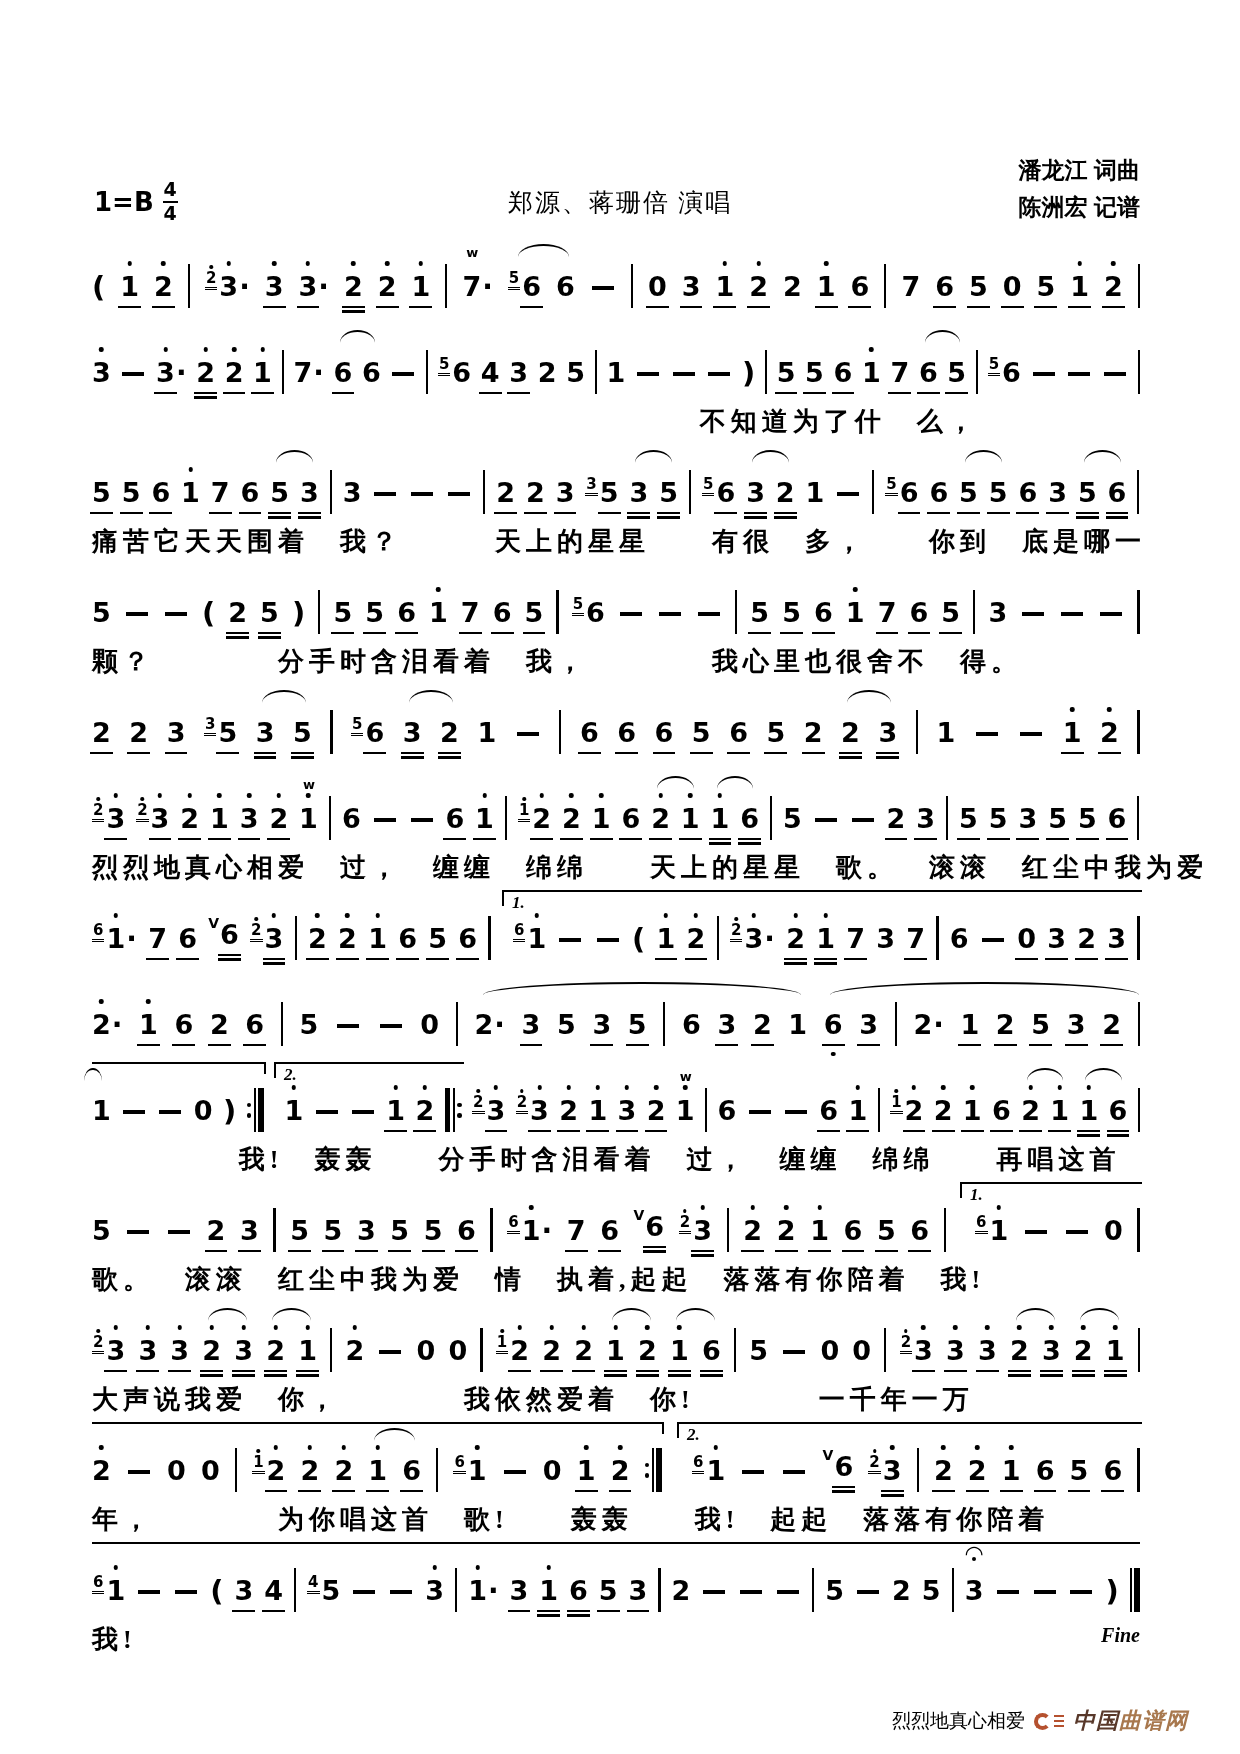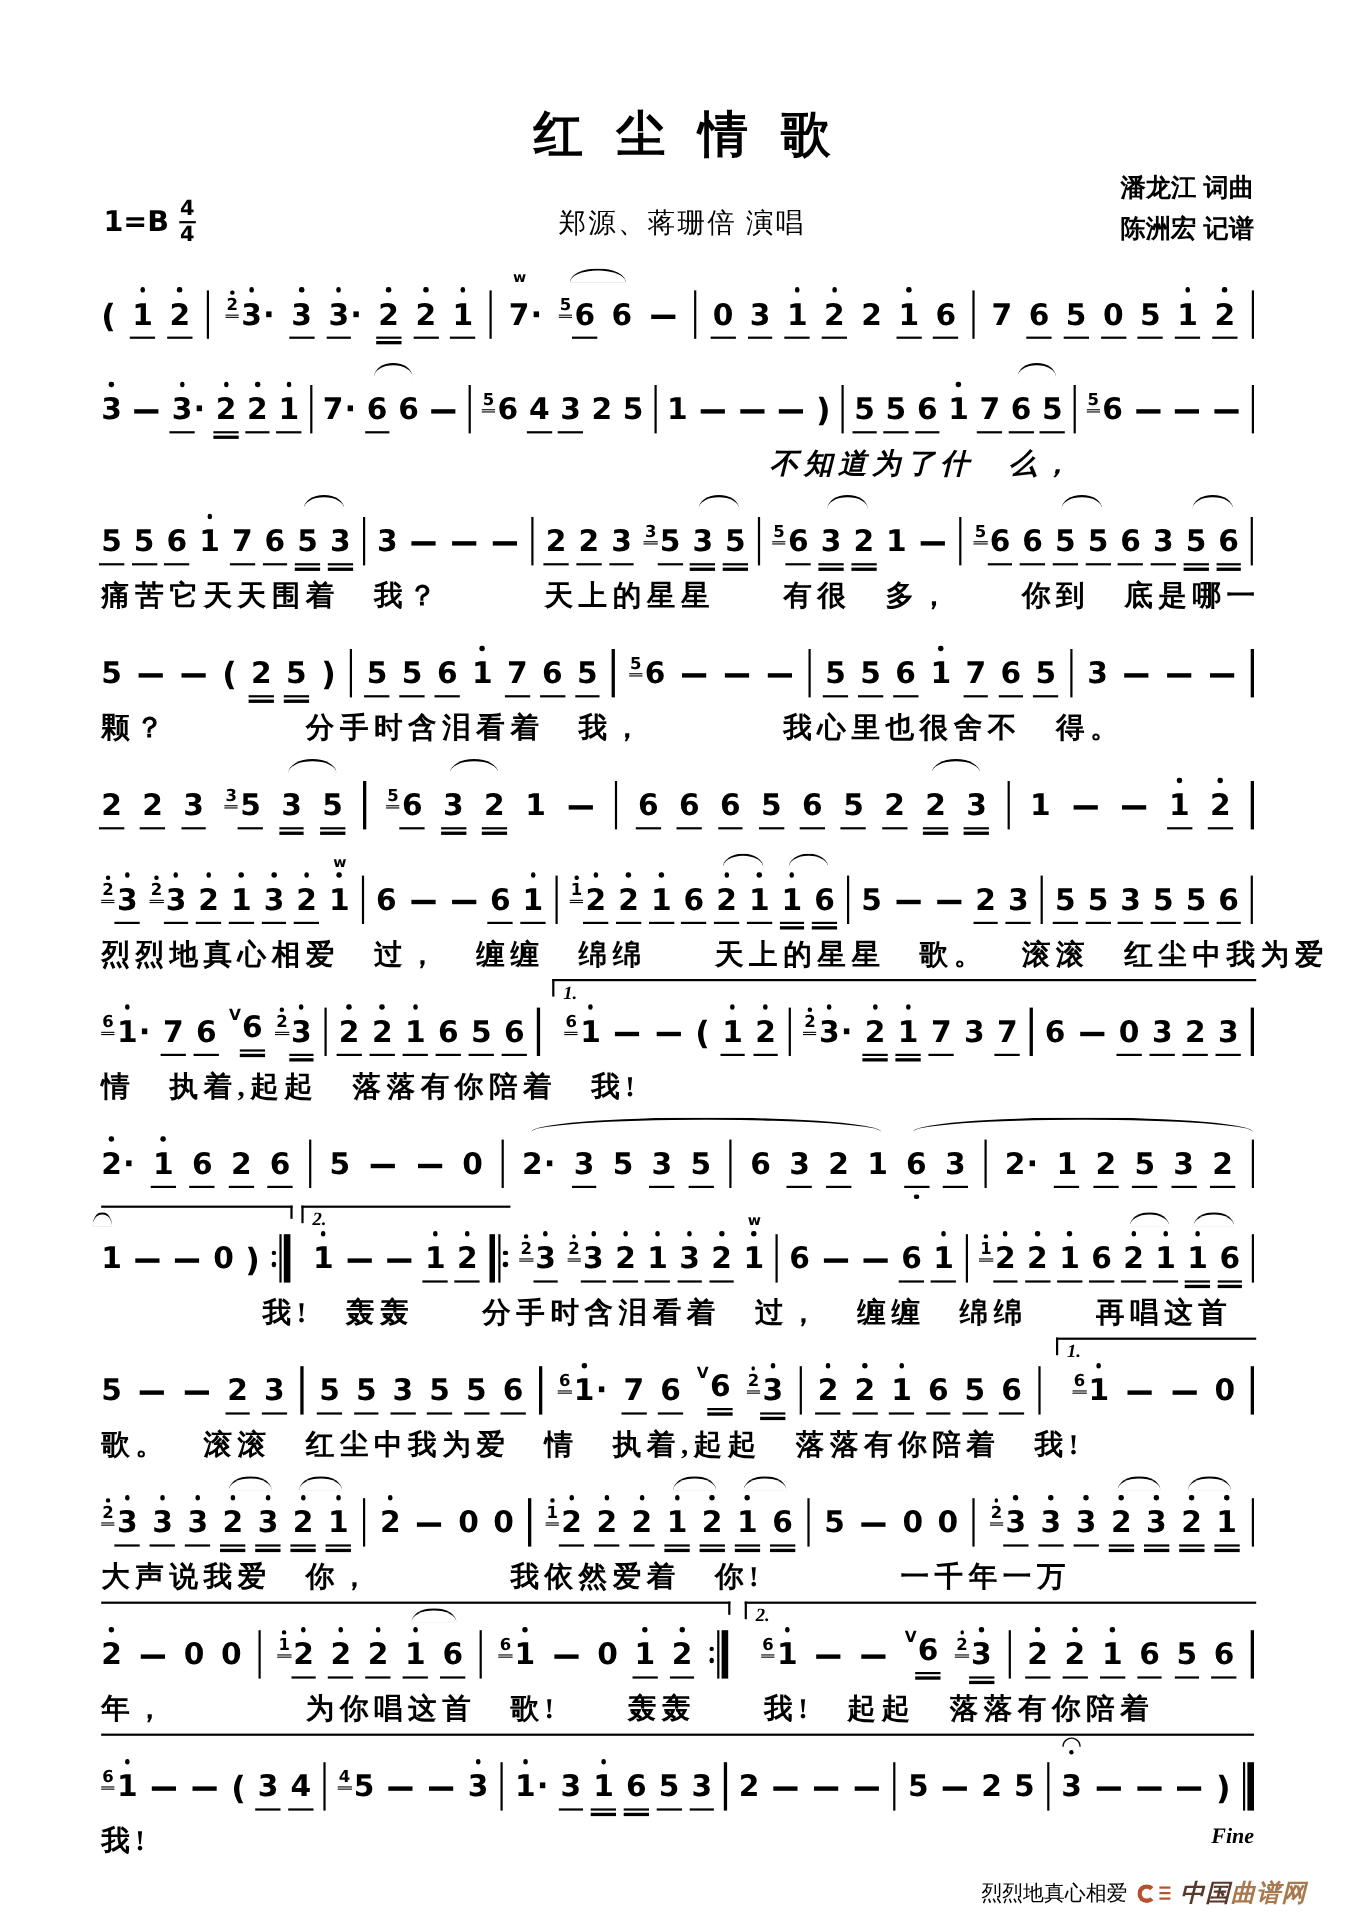--- a/index.html
+++ b/index.html
@@ -53,21 +53,20 @@
   .logo-c{width:9px;height:9px;border:4.5px solid var(--logo,#b5512f);border-right-color:transparent;border-radius:50%;}
   .logo-lines i{display:block;width:10px;height:2.5px;background:var(--logo,#b5512f);margin:2.5px 0;}
   .sitename{font:bold italic 22px "Liberation Serif",serif;letter-spacing:1px;white-space:nowrap;}
   .site-cn{color:var(--site-cn,#58382a);}
   .site-rest{color:var(--site-rest,#a8784e);}
 </style>
 </head>
 <body>
 
 <div class="page">
-  <div class="title">红尘情歌</div>
   <div class="keysig">
     <span>1=B</span>
     <span class="frac">
       <span>4</span>
       <span class="fl"></span>
       <span>4</span>
     </span>
   </div>
   <div class="singer">郑源、蒋珊倍 演唱</div>
   <div class="credits">
@@ -170,21 +169,21 @@
           <span class="tok note"><span class="grace">5</span><span class="nd">6</span></span>
           <span class="tok dash"></span>
           <span class="tok dash"></span>
           <span class="tok dash"></span>
           <span class="bargrp">
             <span class="bl"></span>
           </span>
           <div class="slur" style="left: 247.7px; width: 35.6px; top: 8px;"></div>
           <div class="slur" style="left: 832.7px; width: 35.6px; top: 8px;"></div>
         </div>
-        <div class="lyric" style="padding-left: 58%; font-style: italic;">
+        <div class="lyric" style="padding-left: 58%;">
           <span class="ltext">不知道为了什　么，</span>
         </div>
       </div>
       <div class="system">
         <div class="music-line">
           <span class="tok note"><span class="nd u1">5</span></span>
           <span class="tok note"><span class="nd u1">5</span></span>
           <span class="tok note"><span class="nd u1">6</span></span>
           <span class="tok note"><span class="nd">1<span class="od o1"></span></span></span>
           <span class="tok note"><span class="nd u1">7</span></span>
@@ -432,23 +431,20 @@
           <span class="tok note"><span class="nd u1">0</span></span>
           <span class="tok note"><span class="nd u1">3</span></span>
           <span class="tok note"><span class="nd u1">2</span></span>
           <span class="tok note"><span class="nd u1">3</span></span>
           <span class="bargrp">
             <span class="bl"></span>
           </span>
           <div class="volta" style="left: 410px; width: 638px; top: 2px;">
             <b>1.</b>
           </div>
-        </div>
-        <div class="lyric">
-          <span class="ltext">情　执着,起起　落落有你陪着　我!</span>
         </div>
       </div>
       <div class="system">
         <div class="music-line">
           <span class="tok note"><span class="nd">2<span class="od o1"></span></span><span class="aug">·</span></span>
           <span class="tok note"><span class="nd u1">1<span class="od o1"></span></span></span>
           <span class="tok note"><span class="nd u1">6</span></span>
           <span class="tok note"><span class="nd u1">2</span></span>
           <span class="tok note"><span class="nd u1">6</span></span>
           <span class="bargrp">

